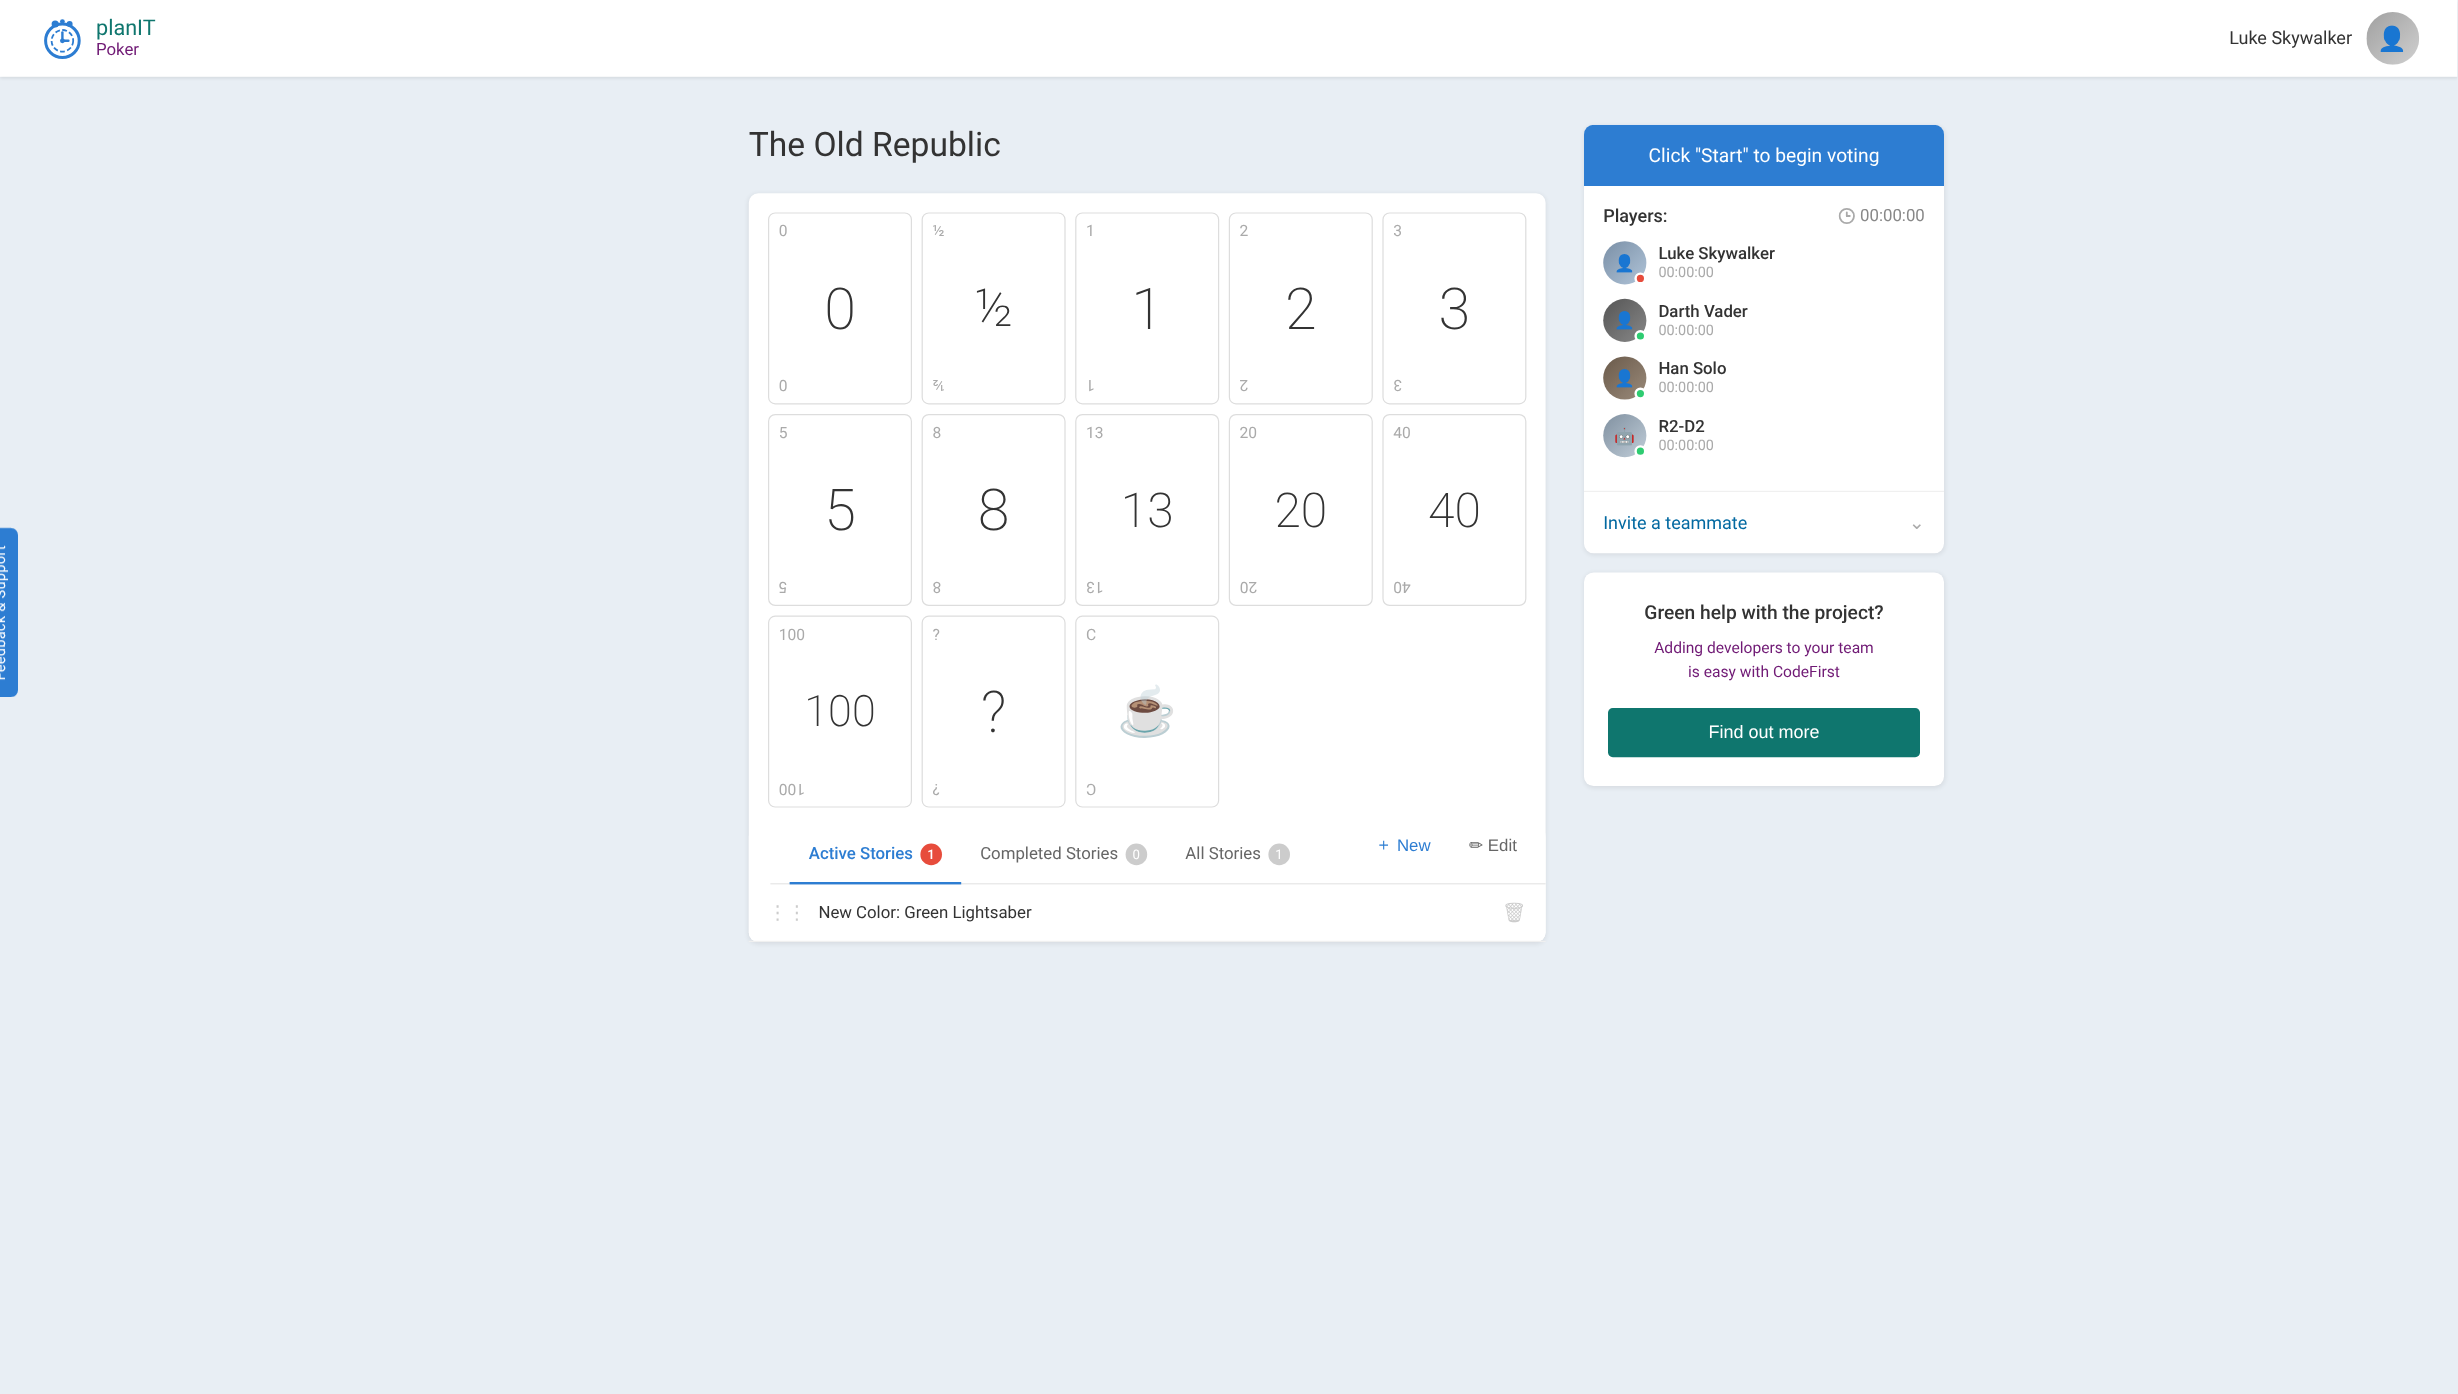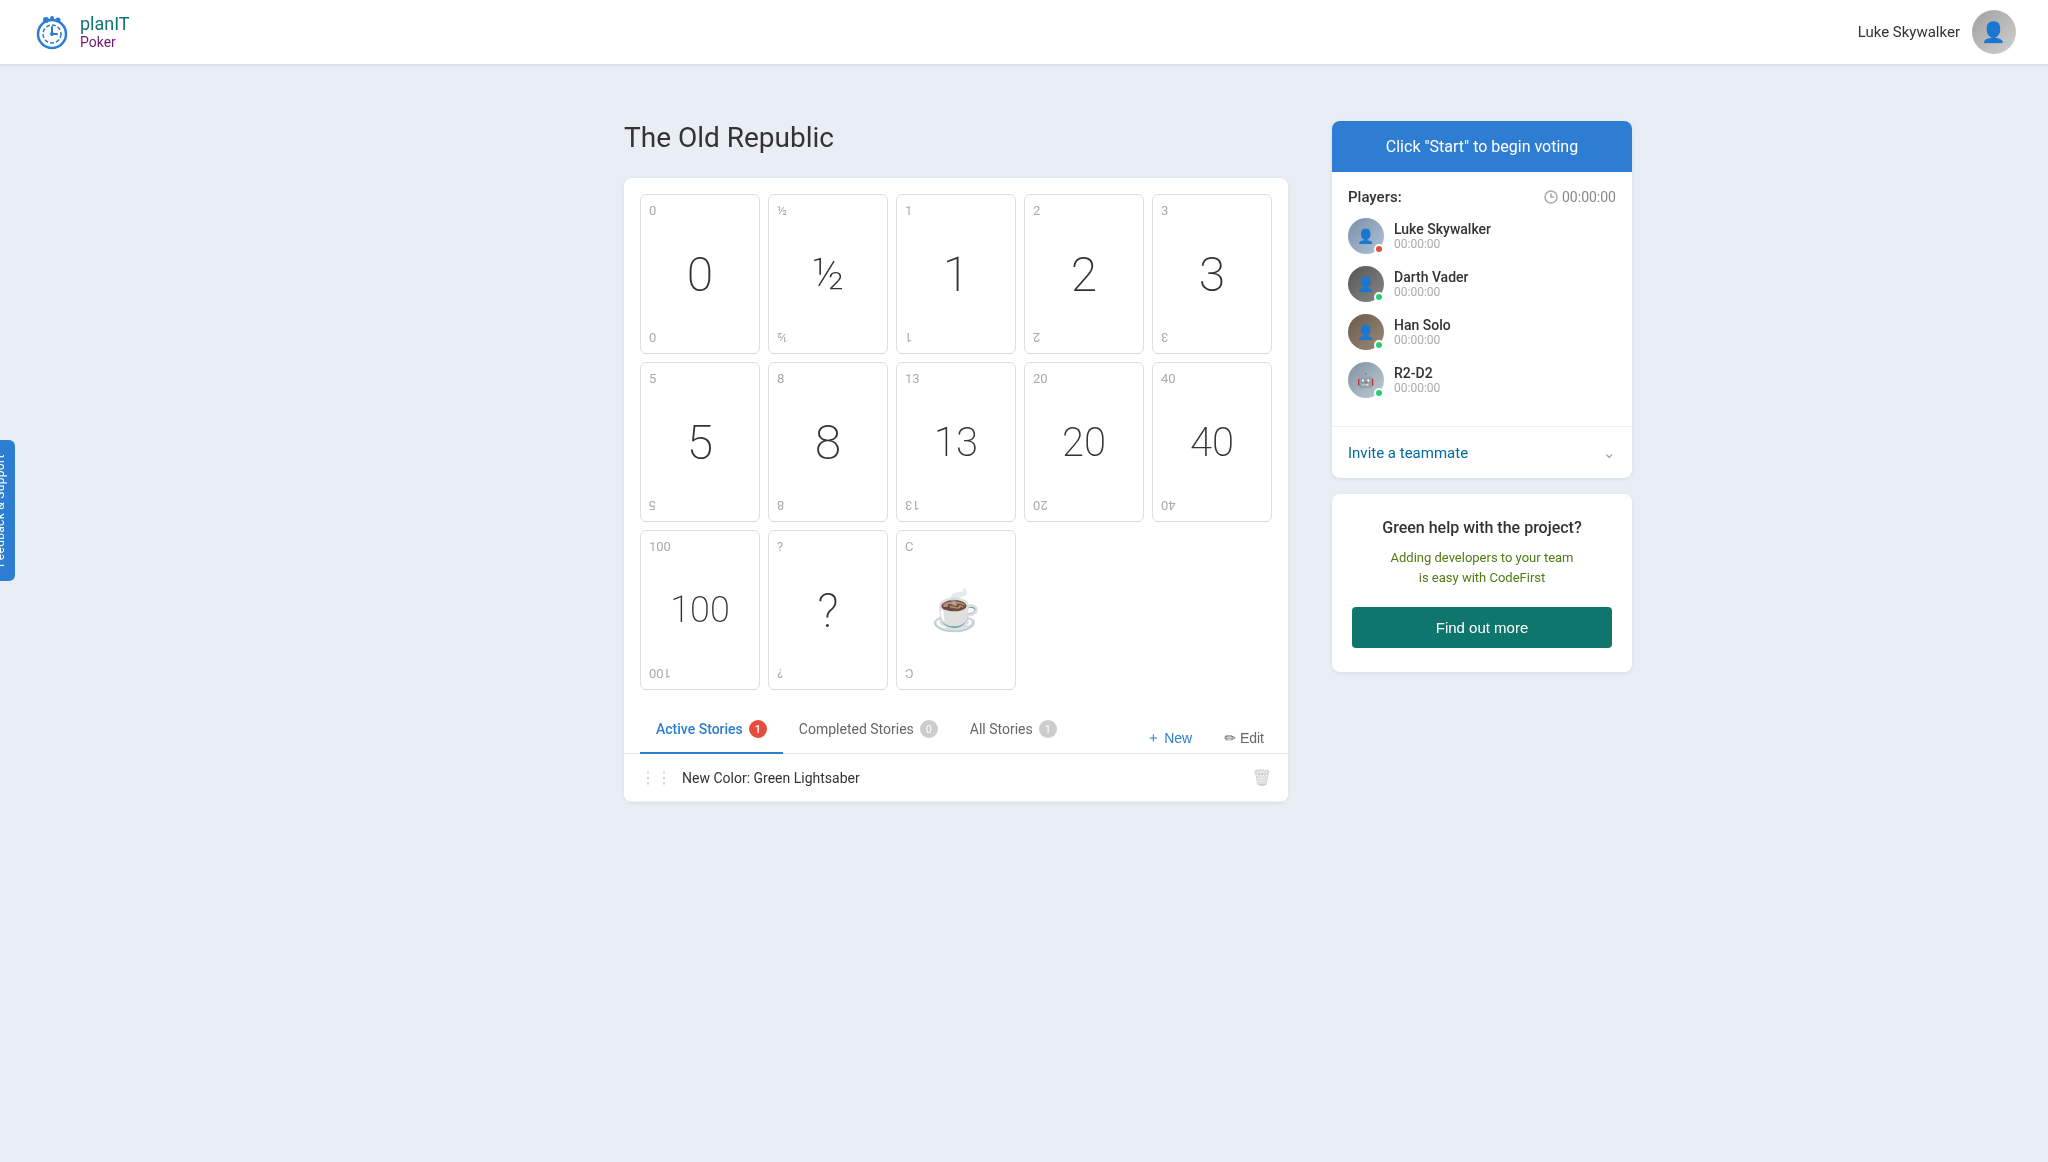--- a/index.html
+++ b/index.html
@@ -56,22 +56,22 @@
       display: flex;
       align-items: center;
       justify-content: center;
       font-size: 20px;
       color: #fff;
     }
 
     
     .main {
       display: flex;
-      padding: 57px 40px 40px 200px;
-      gap: 44px;
+      padding: 40px 40px 40px 200px;
+      gap: 32px;
       max-width: 1200px;
       margin: 0 auto;
     }
 
     
     .content {
       flex: 1;
     }
     .page-title {
       font-size: 28px;
@@ -124,24 +124,25 @@
     }
 
     
     .stories-section {
       background: #fff;
       border-radius: 8px;
       margin-top: 0;
     }
     .tabs-bar {
       display: flex;
-      align-items: flex-end;
+      align-items: flex-start;
       border-bottom: 1px solid #e5e5e5;
       padding: 0 16px;
       gap: 0;
+      margin-left: 18px;
     }
     .tab {
       display: flex;
       align-items: center;
       gap: 6px;
       padding: 14px 16px;
       font-size: 14px;
       color: #666;
       cursor: pointer;
       border-bottom: 2px solid transparent;
@@ -353,21 +354,21 @@
       box-shadow: 0 1px 4px rgba(0,0,0,0.08);
     }
     .help-title {
       font-size: 16px;
       color: #333;
       font-weight: 500;
       margin-bottom: 8px;
     }
     .help-desc {
       font-size: 13px;
-      color: #4d7c0f;
+      color: #701a75;
       margin-bottom: 20px;
       line-height: 1.5;
       margin-top: 11px;
     }
     .find-more-btn {
       display: block;
       width: 100%;
       padding: 12px;
       background: #0f766e;
       color: #fff;

